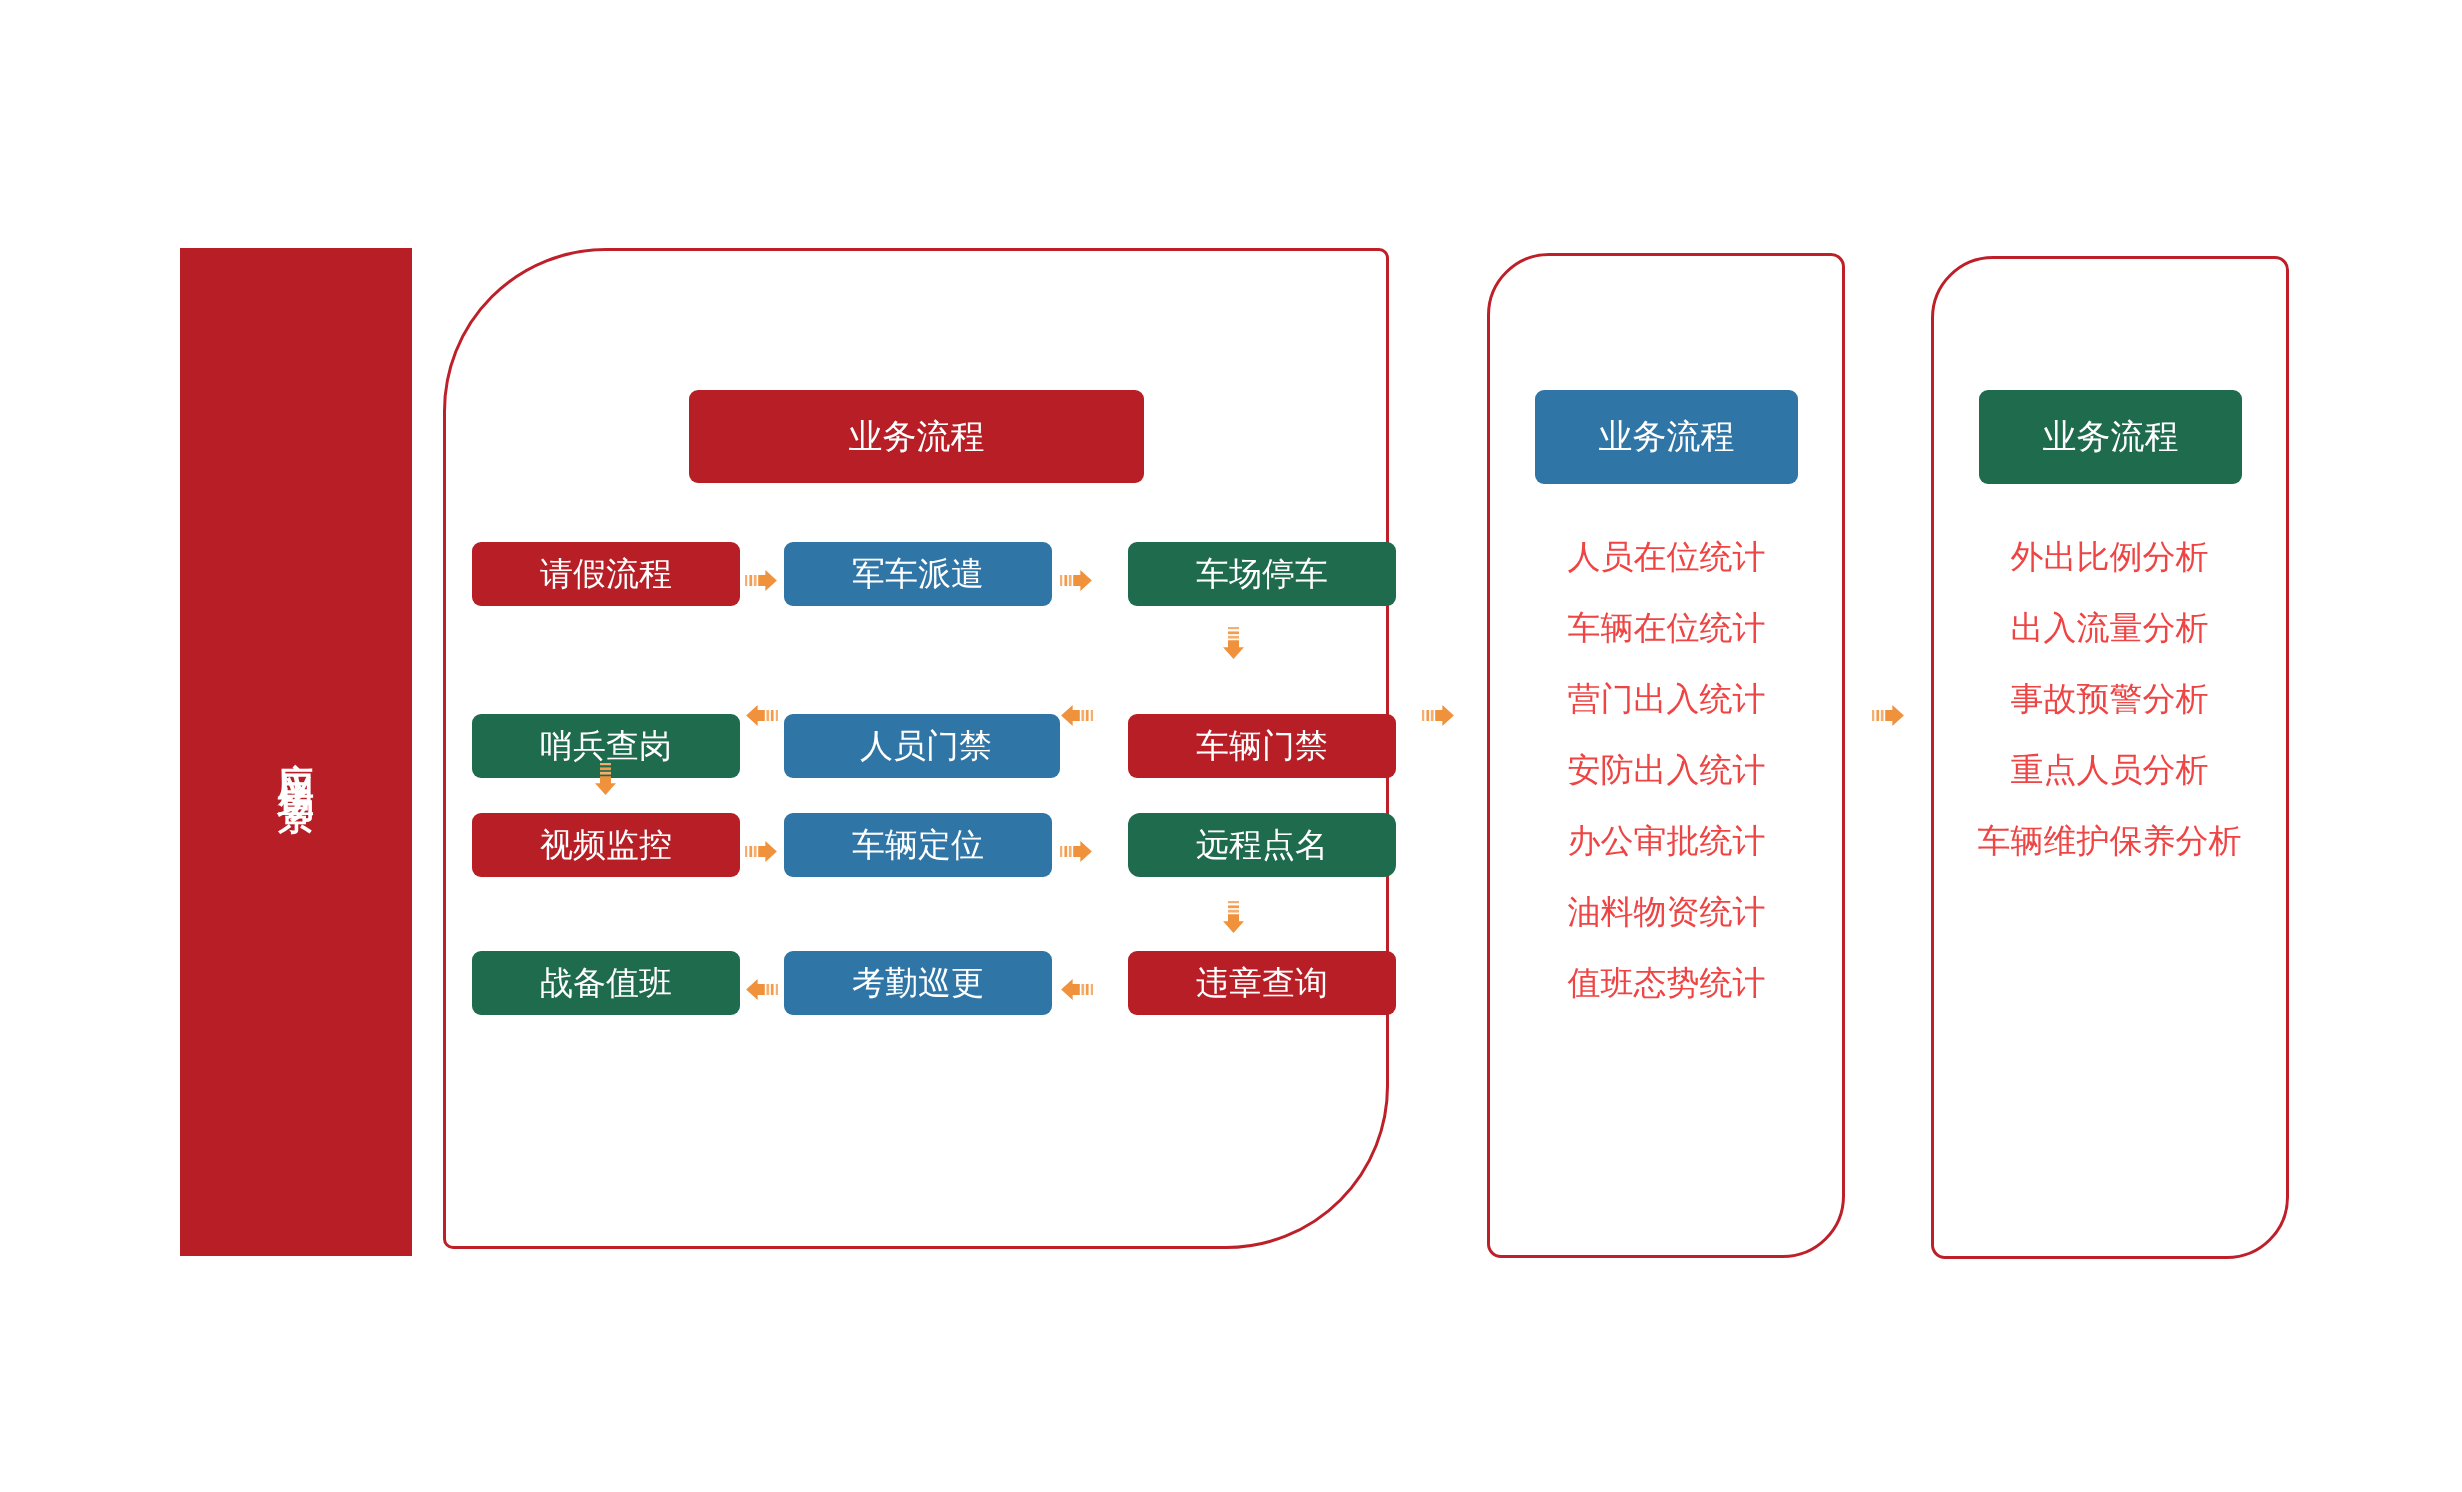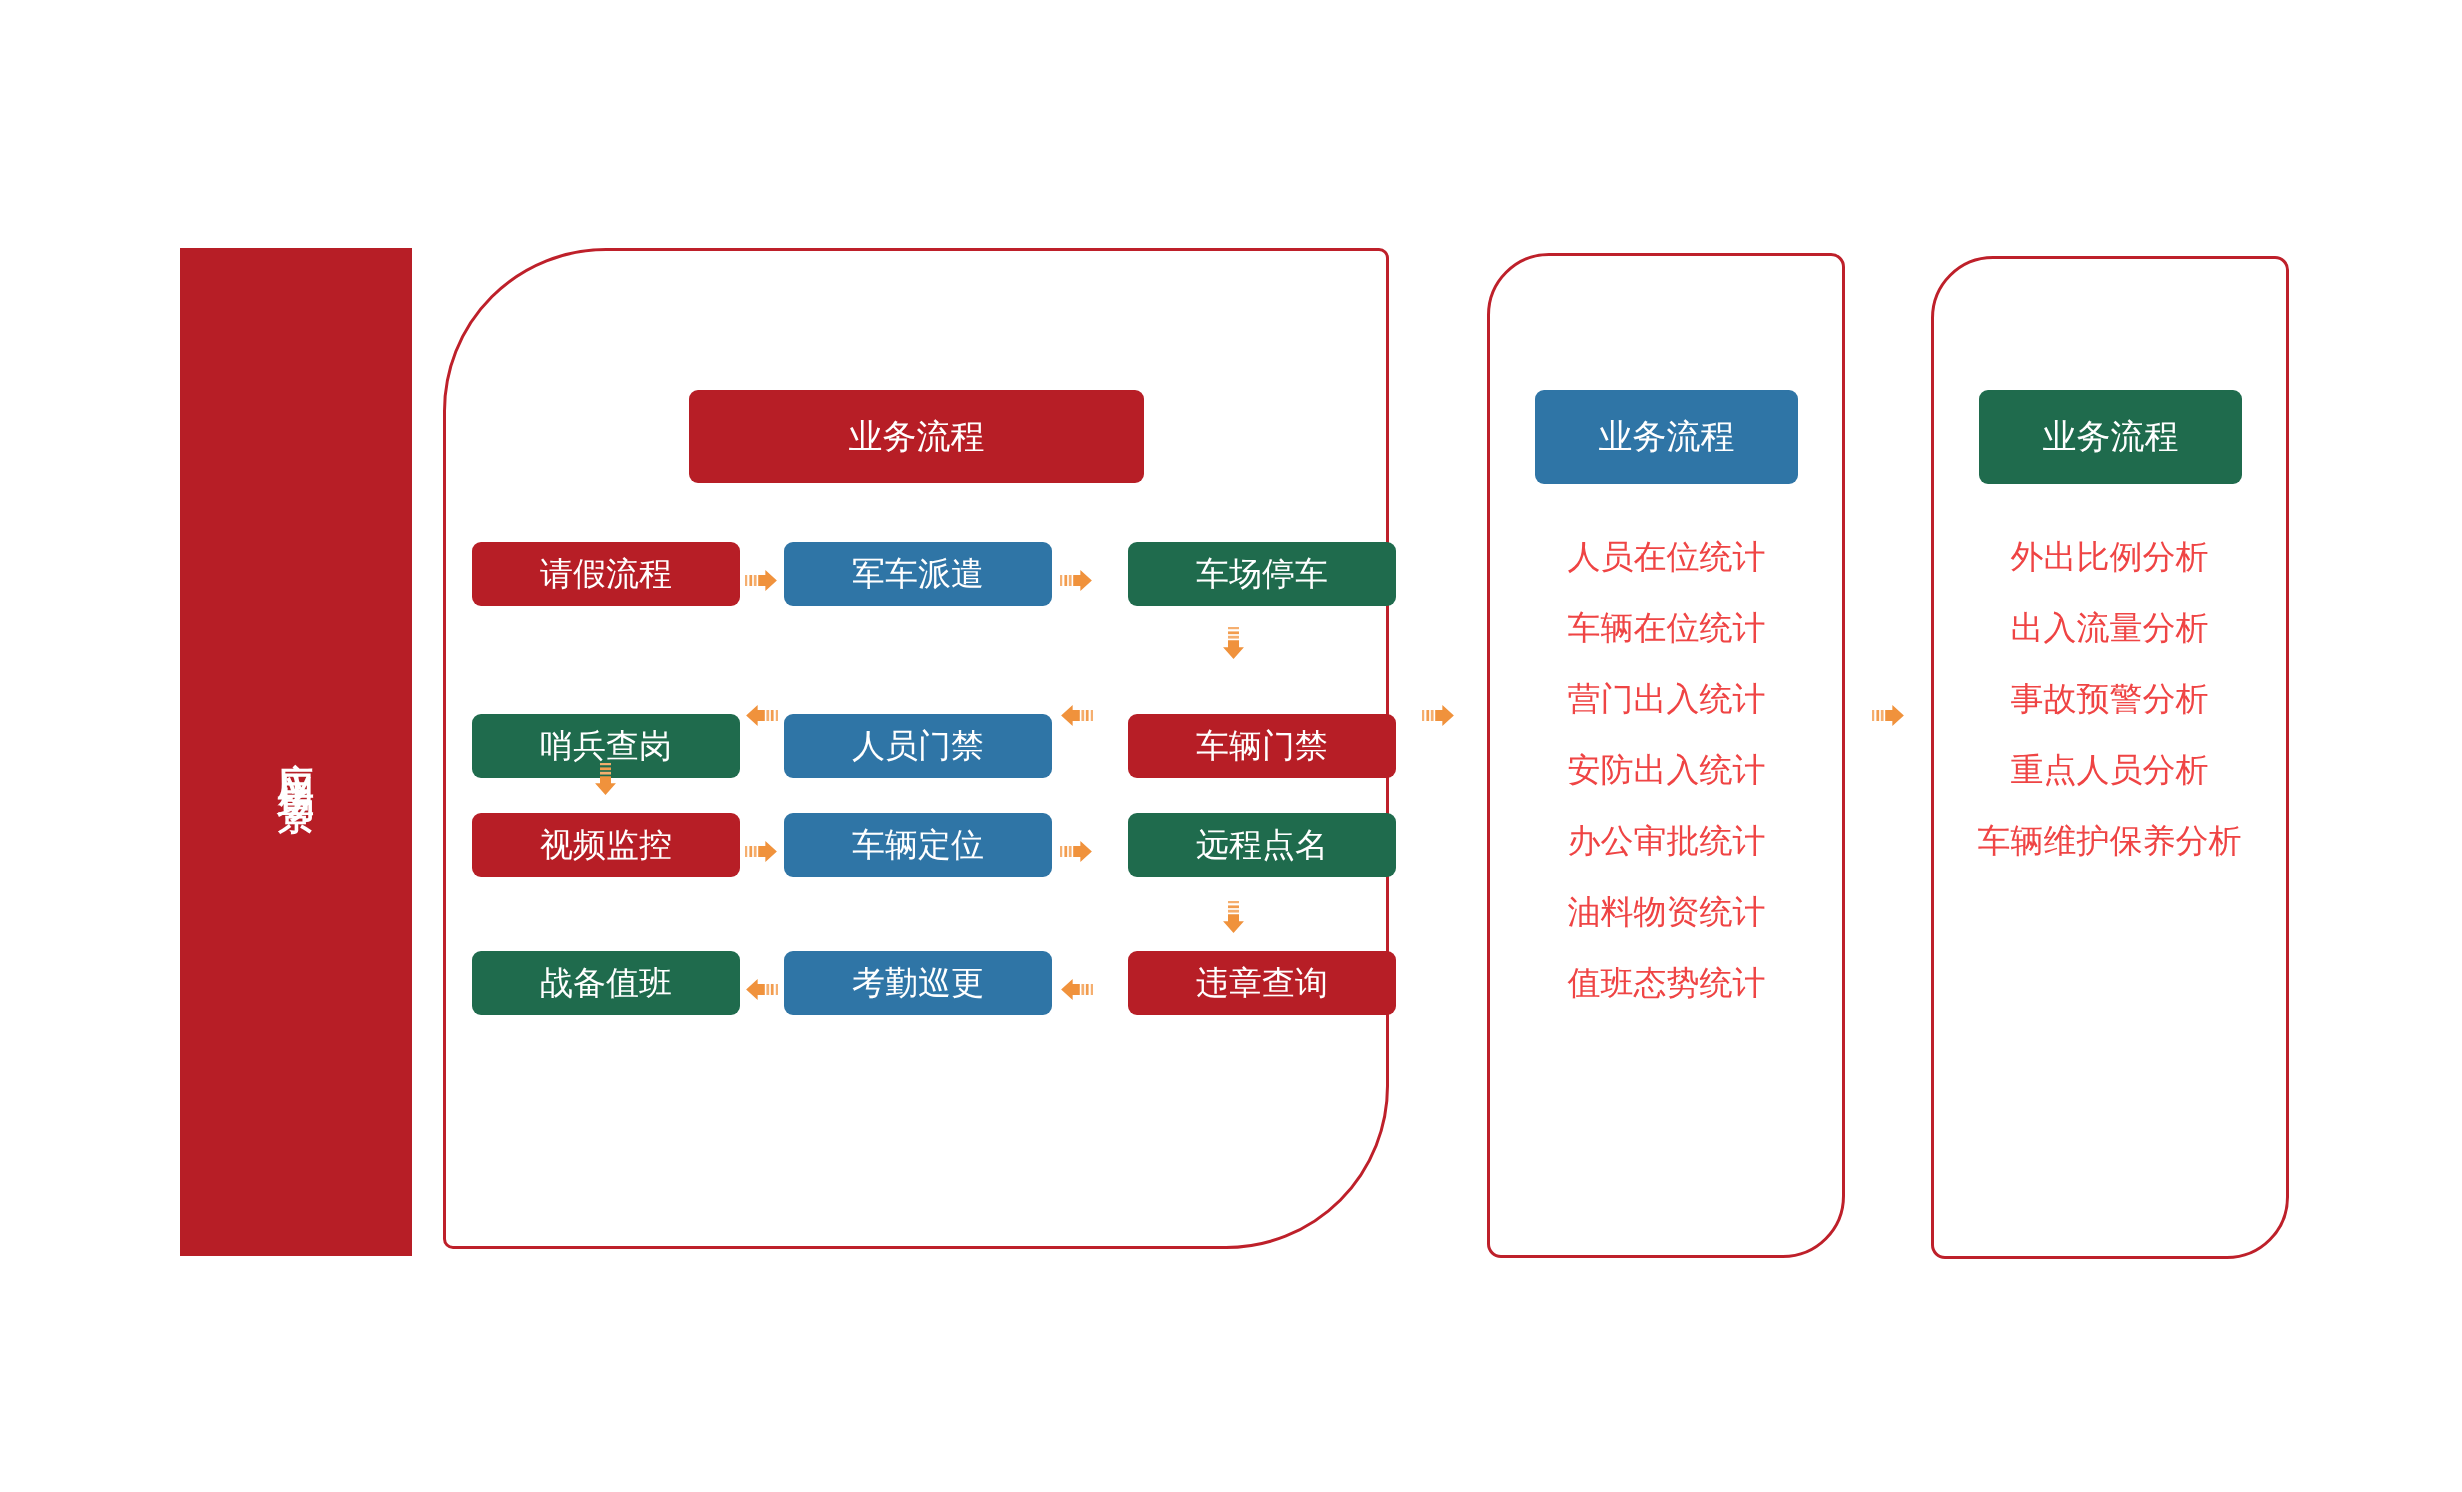--- a/index.html
+++ b/index.html
@@ -92,26 +92,26 @@
 
 <div class="hdr hdr-flow">业务流程</div>
 <div class="hdr hdr-stats">业务流程</div>
 <div class="hdr hdr-analysis">业务流程</div>
 
 <div class="cell r1 c1" style="background-color: rgb(183, 30, 38);">请假流程</div>
 <div class="cell r1 c2" style="background-color: rgb(47, 117, 166);">军车派遣</div>
 <div class="cell r1 c3" style="background-color: rgb(31, 107, 77);">车场停车</div>
 
 <div class="cell r2 c1" style="background-color: rgb(31, 107, 77);">哨兵查岗</div>
-<div class="cell r2 c2" style="background-color: rgb(47, 117, 166);">人员门禁</div>
+<div class="cell r2 c2" style="background-color: rgb(47, 117, 166); padding-left: 8px;">人员门禁</div>
 <div class="cell r2 c3" style="background-color: rgb(183, 30, 38);">车辆门禁</div>
 
 <div class="cell r3 c1" style="background-color: rgb(183, 30, 38);">视频监控</div>
 <div class="cell r3 c2" style="background-color: rgb(47, 117, 166);">车辆定位</div>
-<div class="cell r3 c3" style="background-color: rgb(31, 107, 77);">远程点名</div>
+<div class="cell r3 c3" style="background-color: rgb(31, 107, 77); border-radius: 12px;">远程点名</div>
 
 <div class="cell r4 c1" style="background-color: rgb(31, 107, 77);">战备值班</div>
 <div class="cell r4 c2" style="background-color: rgb(47, 117, 166);">考勤巡更</div>
 <div class="cell r4 c3" style="background-color: rgb(183, 30, 38);">违章查询</div>
 
 <svg class="arr a-r1 a-g1" viewBox="0 0 58 44" width="33" height="25">
     <use href="#striped-arrow"></use>
   </svg>
 <svg class="arr a-r1 a-g2" viewBox="0 0 58 44" width="33" height="25">
     <use href="#striped-arrow"></use>

